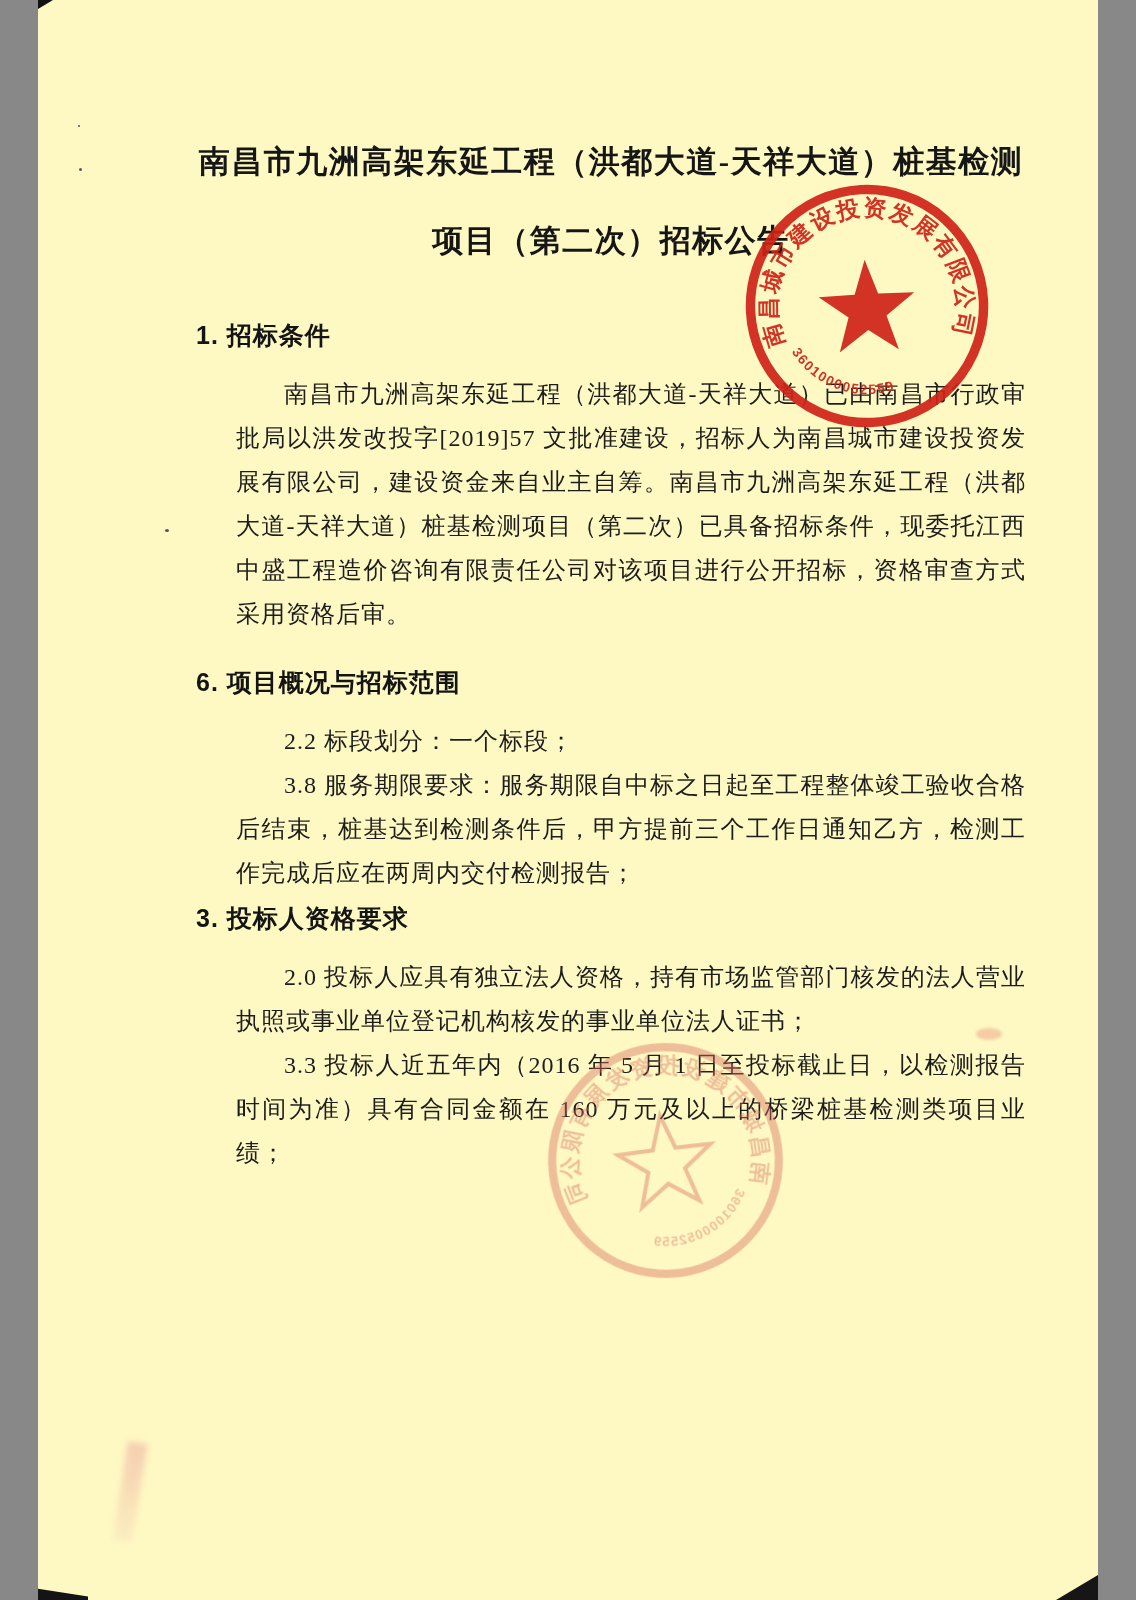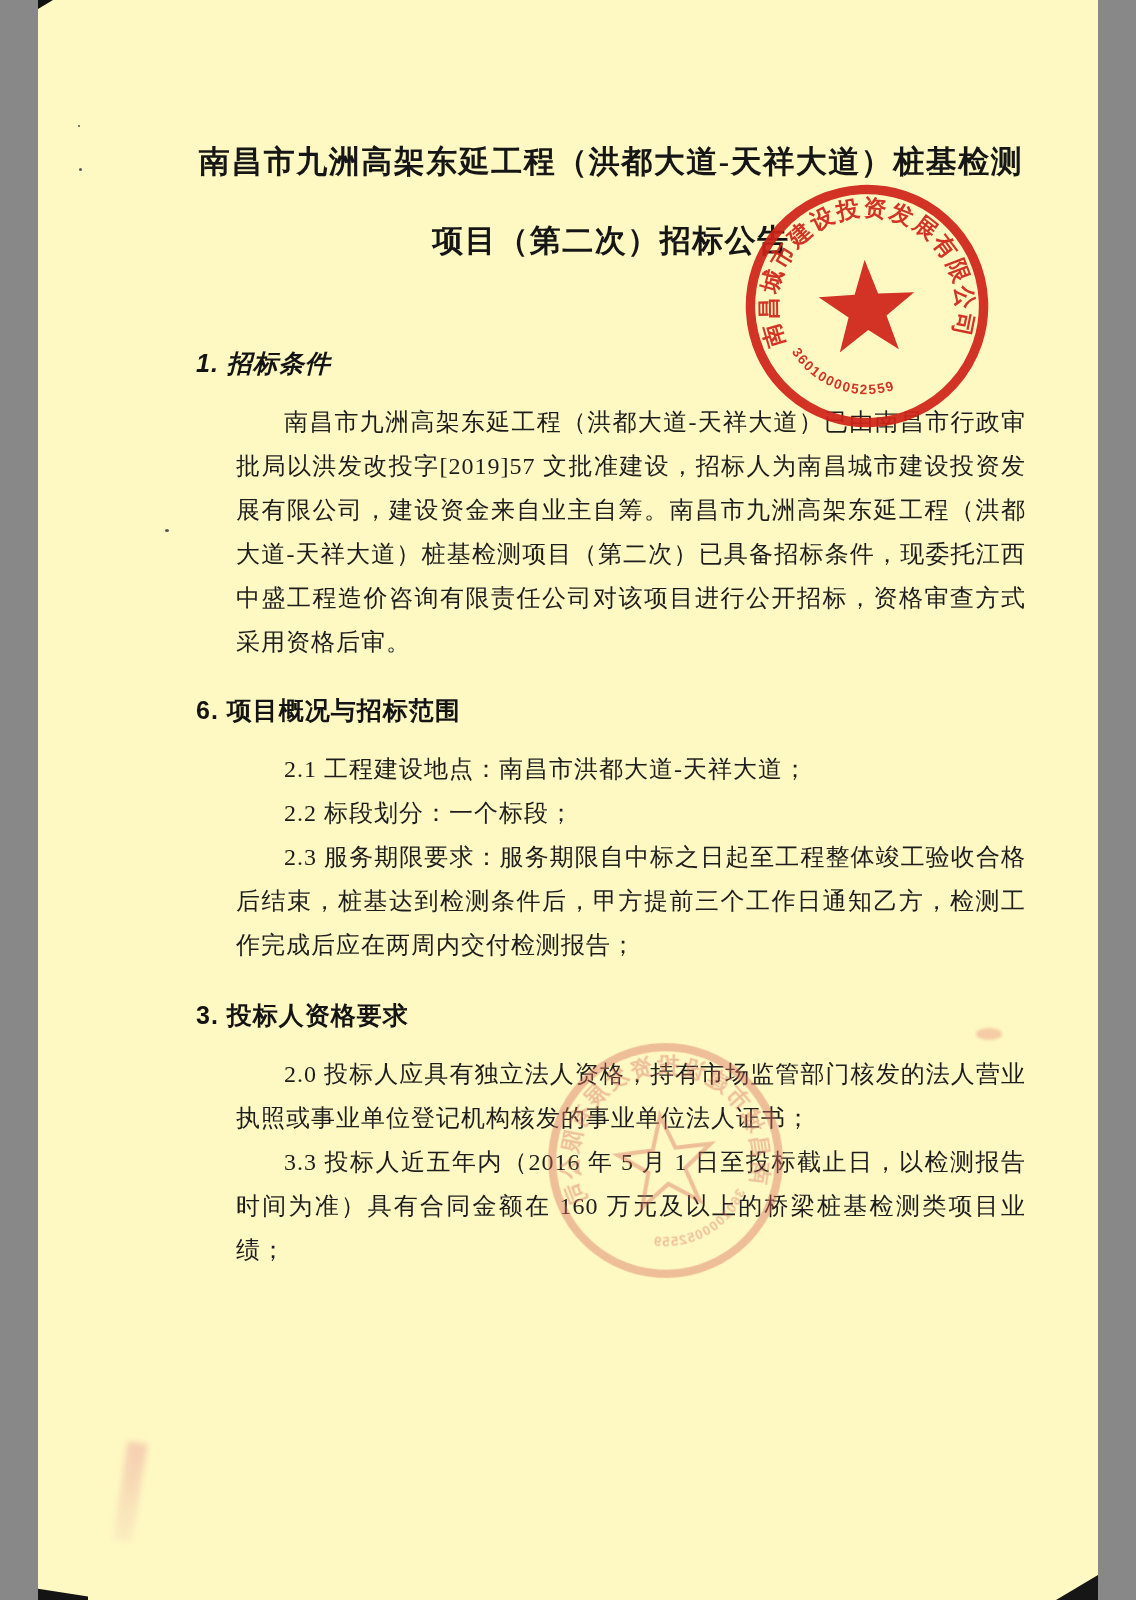--- a/index.html
+++ b/index.html
@@ -28,23 +28,23 @@
   .title-line.l1{margin-top:138px;}
   .title-line.l2{margin-top:31px;}
   .sec-heading{
     font-family:"Liberation Sans", sans-serif;
     font-weight:700;
     font-size:25px;
     line-height:36px;
     letter-spacing:1px;
     color:#141414;
   }
-  .sec-heading.h1{margin-top:80px;font-style:italic;}
+  .sec-heading.h1{margin-top:52px;}
   .sec-heading.h2{margin-top:28px;}
-  .sec-heading.h3{margin-top:30px;}
+  .sec-heading.h3{margin-top:5px;}
   .body-block{margin-top:19px;margin-left:40px;}
   .body-block p{
     margin:0;
     font-size:24px;
     line-height:44px;
     letter-spacing:1px;
     text-align:justify;
     text-indent:2em;
     color:#1d1d1d;
   }
@@ -118,23 +118,22 @@
     <div class="title-line l1">南昌市九洲高架东延工程（洪都大道-天祥大道）桩基检测</div>
     <div class="title-line l2">项目（第二次）招标公告</div>
 
     <div class="sec-heading h1">1. 招标条件</div>
     <div class="body-block">
       <p>南昌市九洲高架东延工程（洪都大道-天祥大道）已由南昌市行政审批局以洪发改投字[2019]57 文批准建设，招标人为南昌城市建设投资发展有限公司，建设资金来自业主自筹。南昌市九洲高架东延工程（洪都大道-天祥大道）桩基检测项目（第二次）已具备招标条件，现委托江西中盛工程造价咨询有限责任公司对该项目进行公开招标，资格审查方式采用资格后审。</p>
     </div>
 
     <div class="sec-heading h2">6. 项目概况与招标范围</div>
     <div class="body-block">
-      <p>2.1 工程建设地点：南昌市洪都大道-天祥大道；</p>
       <p>2.2 标段划分：一个标段；</p>
-      <p>2.3 服务期限要求：服务期限自中标之日起至工程整体竣工验收合格后结束，桩基达到检测条件后，甲方提前三个工作日通知乙方，检测工作完成后应在两周内交付检测报告；</p>
+      <p>3.8 服务期限要求：服务期限自中标之日起至工程整体竣工验收合格后结束，桩基达到检测条件后，甲方提前三个工作日通知乙方，检测工作完成后应在两周内交付检测报告；</p>
     </div>
 
     <div class="sec-heading h3">3. 投标人资格要求</div>
     <div class="body-block">
       <p>2.0 投标人应具有独立法人资格，持有市场监管部门核发的法人营业执照或事业单位登记机构核发的事业单位法人证书；</p>
       <p>3.3 投标人近五年内（2016 年 5 月 1 日至投标截止日，以检测报告时间为准）具有合同金额在 160 万元及以上的桥梁桩基检测类项目业绩；</p>
     </div>
   </div>
 
   <div class="stamp">

